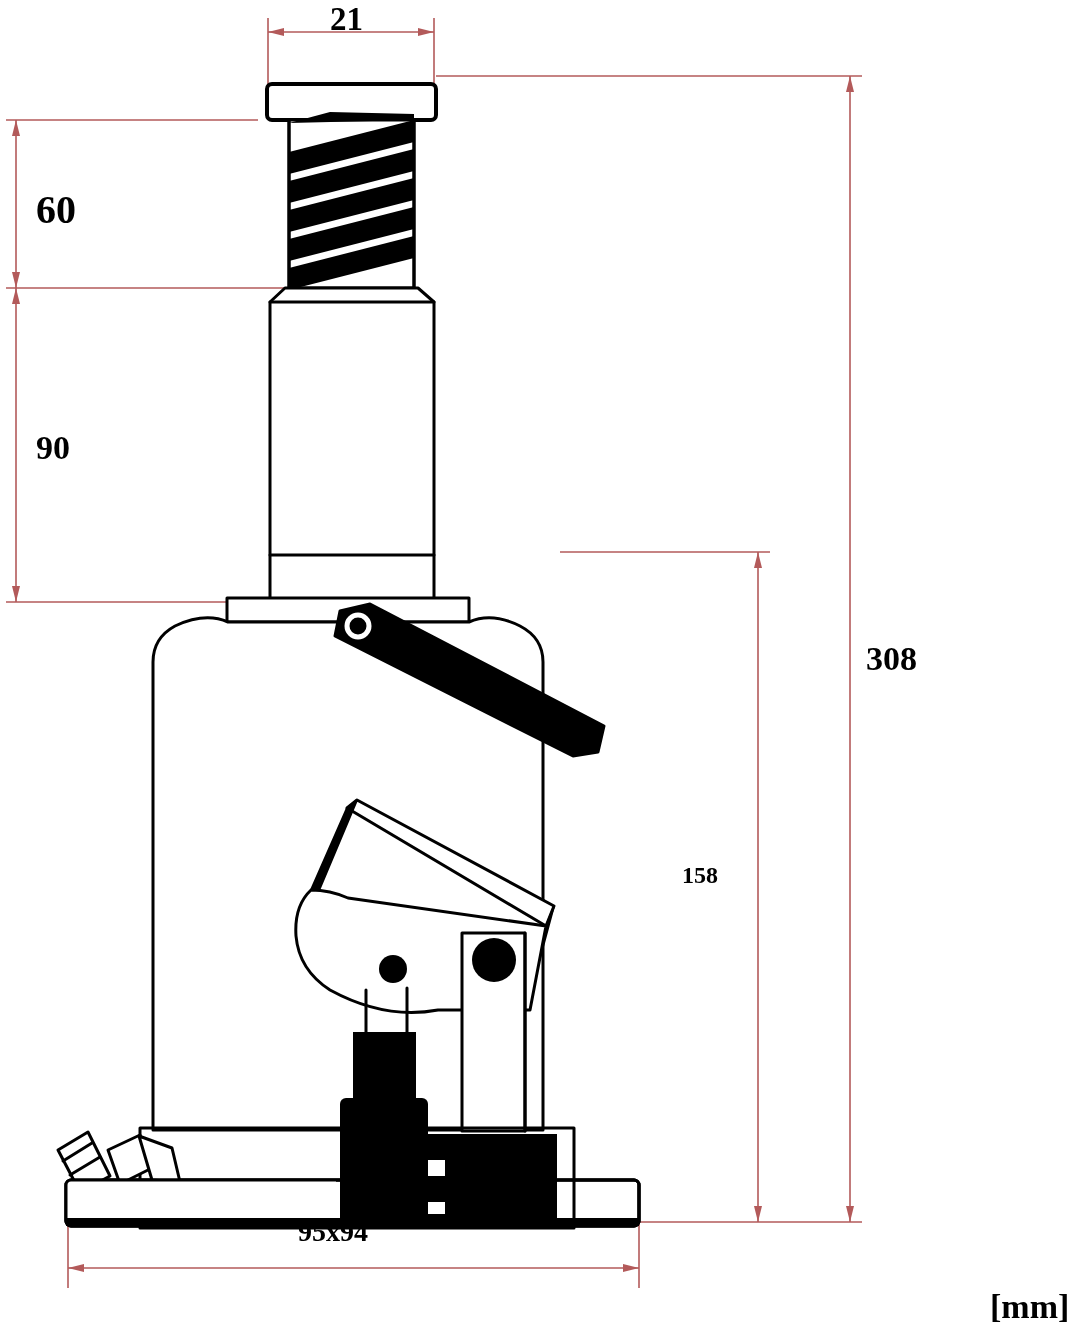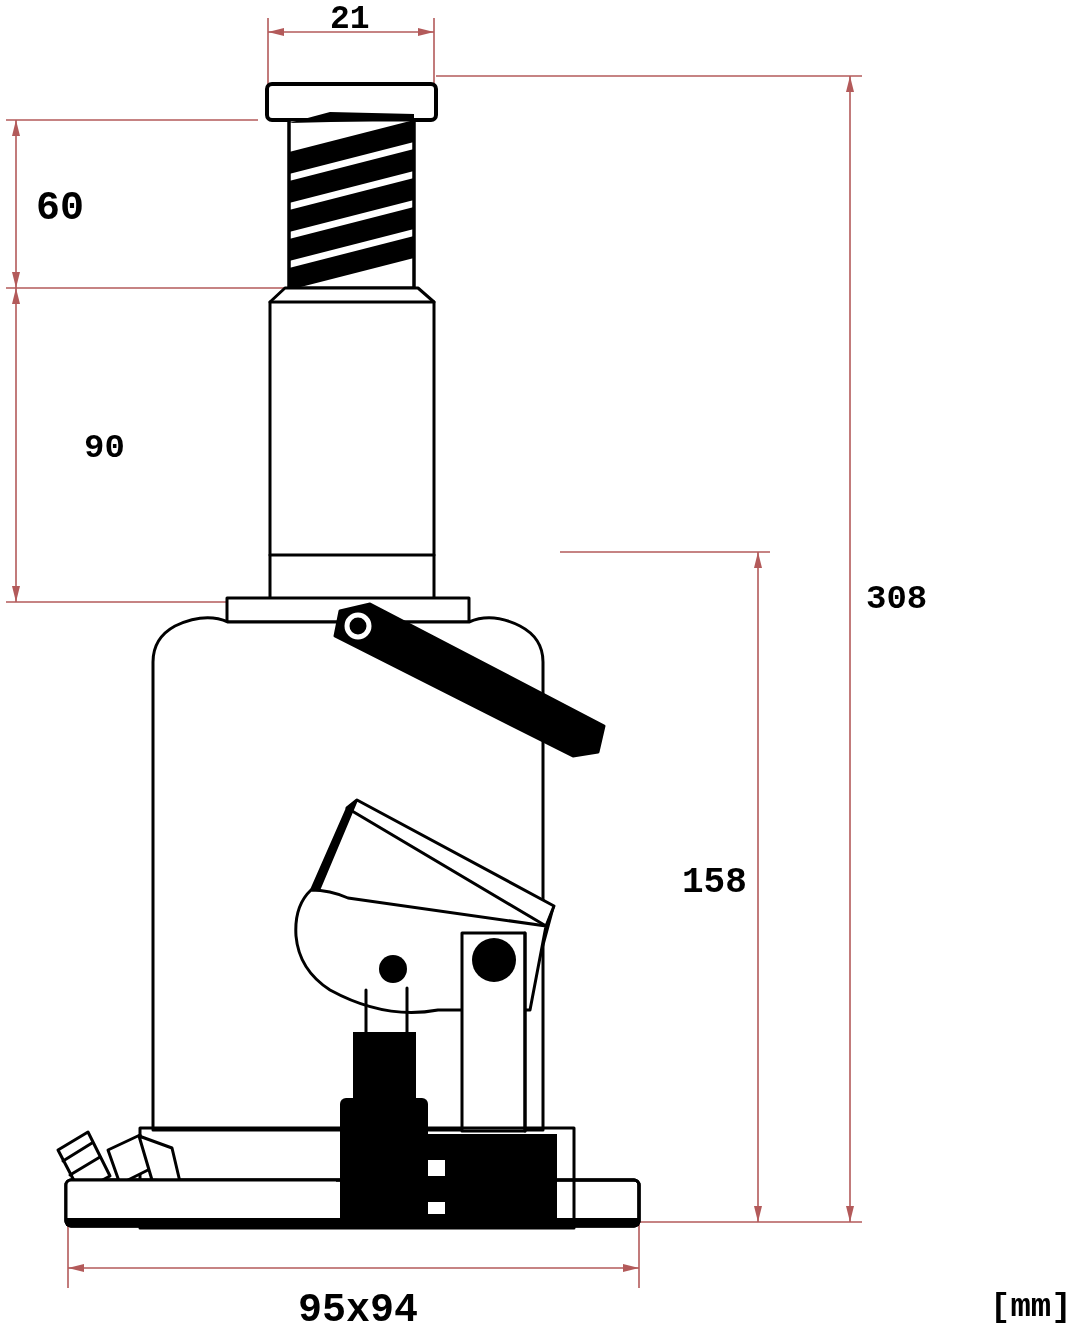--- a/index.html
+++ b/index.html
@@ -20,33 +20,33 @@
   #drawing-svg {
     position: absolute;
     top: 0;
     left: 0;
     width: 1080px;
     height: 1342px;
     display: block;
   }
   .dim-label {
     position: absolute;
-    font-family: Liberation Mono, monospace;
+    font-family: Liberation Serif, serif;
     font-weight: bold;
     color: #000000;
     letter-spacing: 0px;
     white-space: nowrap;
     user-select: none;
   }
   .dim-21   { left: 330px; top: 1px;    font-size: 33px; }
   .dim-60   { left: 36px;  top: 186px;  font-size: 40px; }
-  .dim-90   { left: 36px;  top: 429px;  font-size: 34px; margin-left: 48px; }
-  .dim-308  { left: 866px; top: 580px;  font-size: 34px; }
-  .dim-158  { left: 682px; top: 862px;  font-size: 36px; }
-  .dim-base { left: 298px; top: 1288px; font-size: 40px; text-align: center; }
+  .dim-90   { left: 36px;  top: 429px;  font-size: 34px; }
+  .dim-308  { left: 866px; top: 640px;  font-size: 34px; }
+  .dim-158  { left: 682px; top: 862px;  font-size: 24px; }
+  .dim-base { left: 298px; top: 1216px; font-size: 28px; text-align: center; }
   .dim-unit { left: 966px; top: 1288px; font-size: 34px; margin-left: 24px; }
 </style>
 </head>
 <body>
 
 <div id="page">
 
   <svg id="drawing-svg" viewBox="0 0 1080 1342">
 
     <g stroke="#b35a5a" stroke-width="1.6" fill="none">

